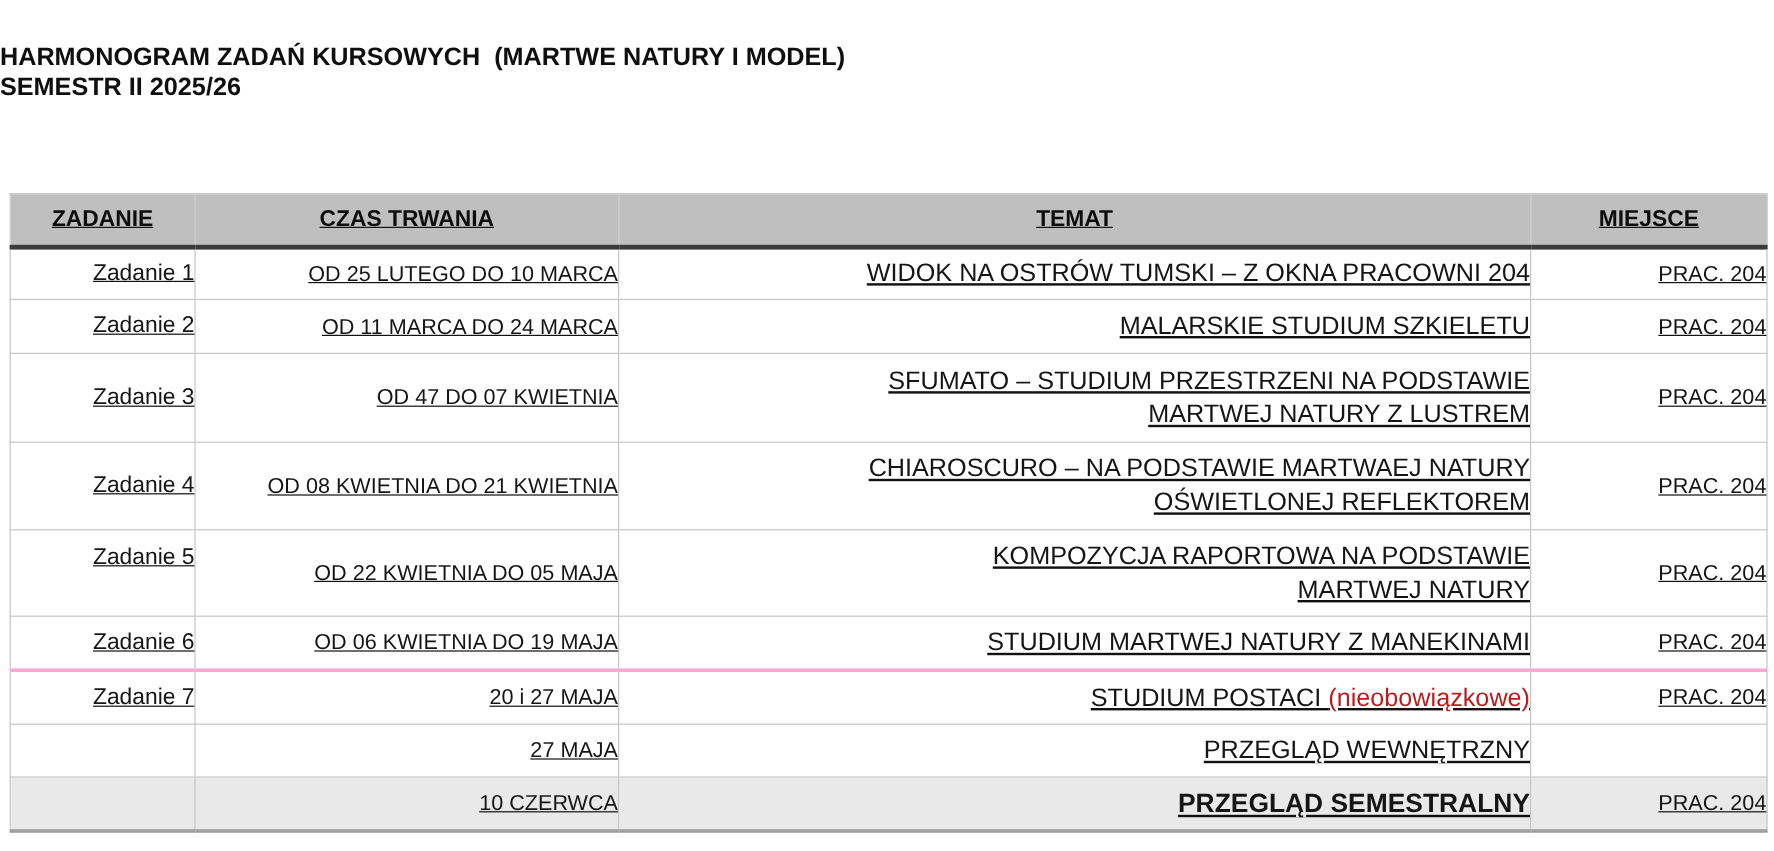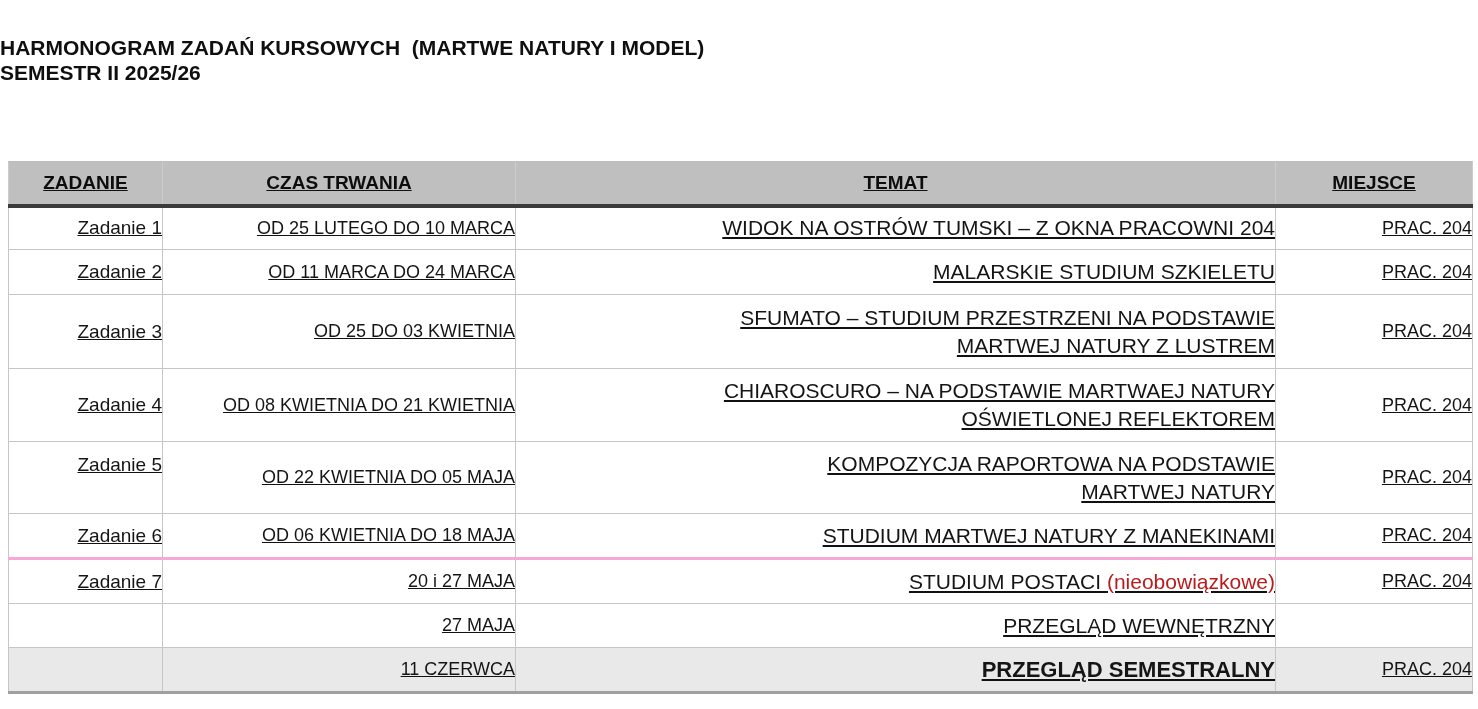--- a/index.html
+++ b/index.html
@@ -110,57 +110,57 @@
         <td class="col-miejsce">PRAC. 204</td>
       </tr>
       <tr>
         <td class="col-zadanie">Zadanie 2</td>
         <td class="col-czas">OD 11 MARCA DO 24 MARCA</td>
         <td class="col-temat"><span>MALARSKIE STUDIUM SZKIELETU</span></td>
         <td class="col-miejsce">PRAC. 204</td>
       </tr>
       <tr>
         <td class="col-zadanie">Zadanie 3</td>
-        <td class="col-czas">OD 25 DO 03 KWIETNIA</td>
+        <td class="col-czas">OD 47 DO 07 KWIETNIA</td>
         <td class="col-temat"><span>SFUMATO – STUDIUM PRZESTRZENI NA PODSTAWIE
 MARTWEJ NATURY Z LUSTREM</span></td>
         <td class="col-miejsce">PRAC. 204</td>
       </tr>
       <tr>
         <td class="col-zadanie">Zadanie 4</td>
         <td class="col-czas">OD 08 KWIETNIA DO 21 KWIETNIA</td>
         <td class="col-temat"><span>CHIAROSCURO – NA PODSTAWIE MARTWAEJ NATURY
 OŚWIETLONEJ REFLEKTOREM</span></td>
         <td class="col-miejsce">PRAC. 204</td>
       </tr>
       <tr>
         <td class="col-zadanie">Zadanie 5</td>
         <td class="col-czas">OD 22 KWIETNIA DO 05 MAJA</td>
         <td class="col-temat"><span>KOMPOZYCJA RAPORTOWA NA PODSTAWIE
 MARTWEJ NATURY</span></td>
         <td class="col-miejsce">PRAC. 204</td>
       </tr>
       <tr>
         <td class="col-zadanie">Zadanie 6</td>
-        <td class="col-czas">OD 06 KWIETNIA DO 18 MAJA</td>
+        <td class="col-czas">OD 06 KWIETNIA DO 19 MAJA</td>
         <td class="col-temat"><span>STUDIUM MARTWEJ NATURY Z MANEKINAMI</span></td>
         <td class="col-miejsce">PRAC. 204</td>
       </tr>
       <tr class="section-break">
         <td class="col-zadanie">Zadanie 7</td>
         <td class="col-czas">20 i 27 MAJA</td>
         <td class="col-temat"><span>STUDIUM POSTACI </span><span class="temat-note">(nieobowiązkowe)</span></td>
         <td class="col-miejsce">PRAC. 204</td>
       </tr>
       <tr>
         <td class="col-zadanie"></td>
         <td class="col-czas">27 MAJA</td>
         <td class="col-temat"><span>PRZEGLĄD WEWNĘTRZNY</span></td>
         <td class="col-miejsce"></td>
       </tr>
       <tr class="highlight">
         <td class="col-zadanie"></td>
-        <td class="col-czas">11 CZERWCA</td>
+        <td class="col-czas">10 CZERWCA</td>
         <td class="col-temat"><span>PRZEGLĄD SEMESTRALNY</span></td>
         <td class="col-miejsce">PRAC. 204</td>
       </tr>
     </tbody>
 </table>
 
 </body></html>

